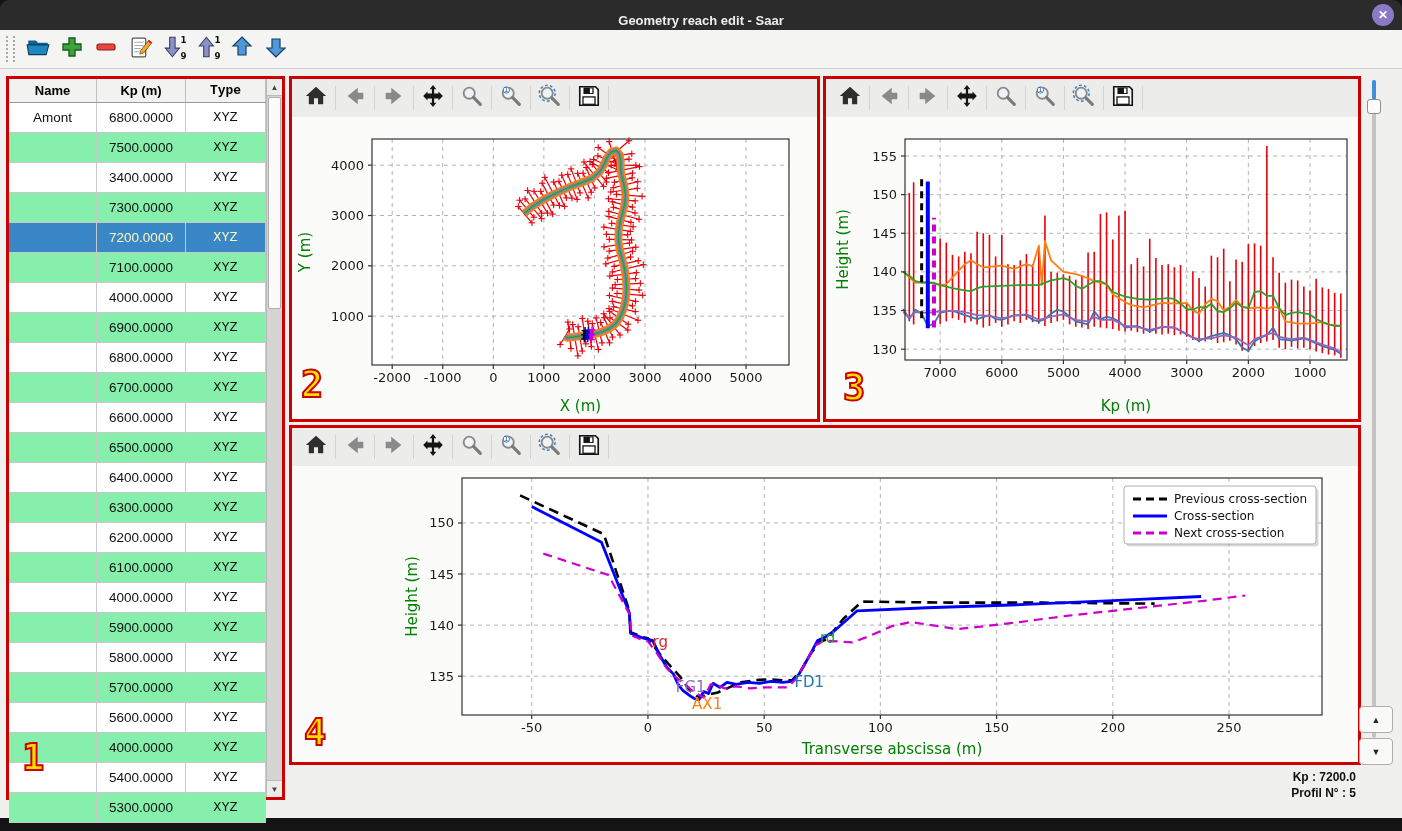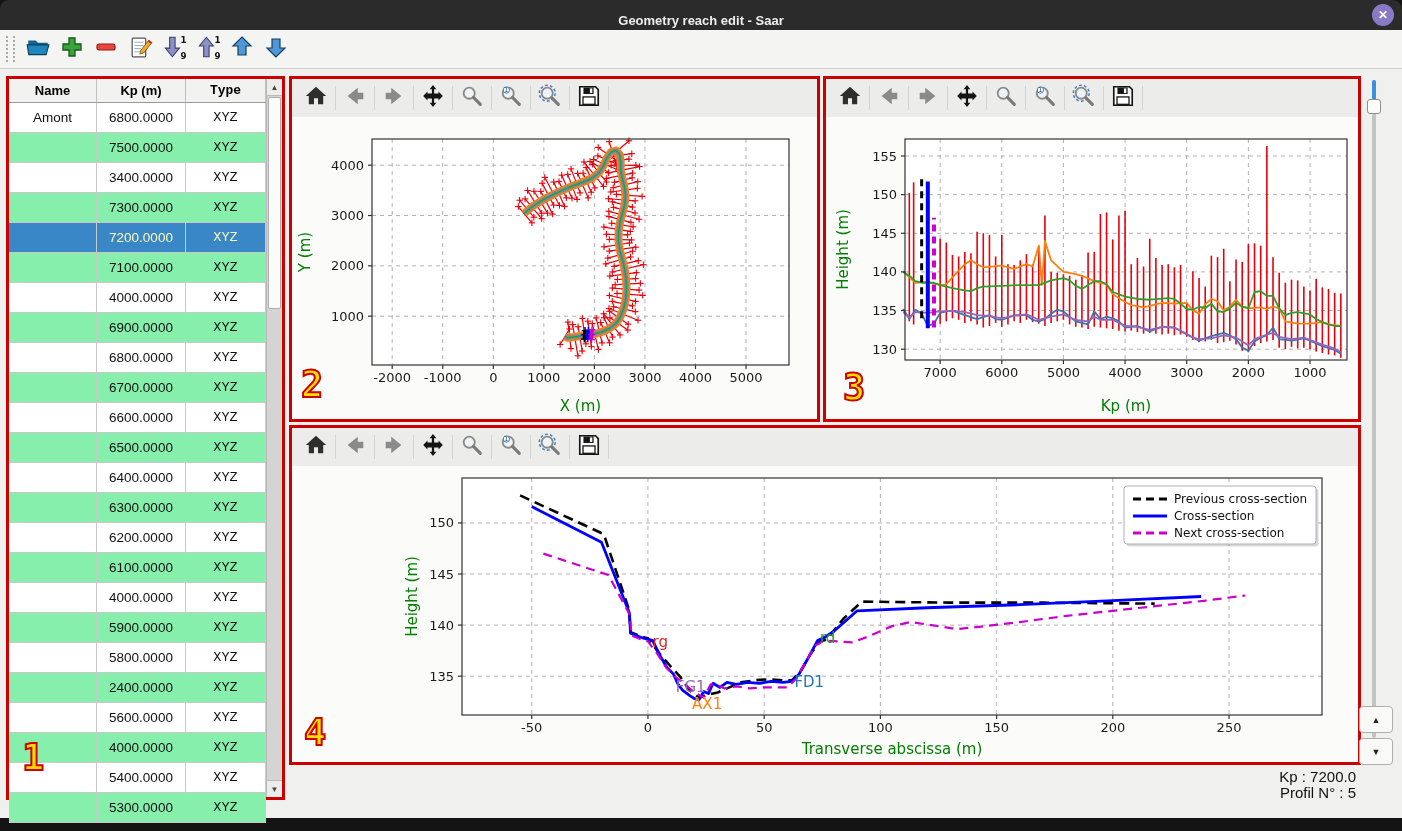--- a/index.html
+++ b/index.html
@@ -42,21 +42,21 @@
   .figure svg{display:block;}
   
   #vslider{position:absolute;left:1367px;top:11px;width:14px;height:658px;}
   .sl-groove{position:absolute;left:5px;top:0;width:4px;height:100%;background:#c4c4c3;border-radius:2px;}
   .sl-fill{position:absolute;left:5px;top:0;width:4px;height:20px;background:#3d8fe0;border-radius:2px;}
   .sl-handle{position:absolute;left:0;top:19px;width:14px;height:15px;background:#fcfcfb;border:1px solid #8f8f8f;border-radius:3px;box-sizing:border-box;cursor:grab;}
   .spin{position:absolute;left:1359px;width:34px;height:27px;background:#f9f9f8;border:1px solid #aeaeac;border-radius:4px;display:flex;align-items:center;justify-content:center;font-size:9px;color:#222;box-sizing:border-box;cursor:pointer;}
   #spin-up{top:637px;}
   #spin-down{top:669px;}
   
-  #status{position:absolute;left:1120px;top:700px;width:236px;text-align:right;font-size:15px;color:#111;line-height:16px;}
+  #status{position:absolute;left:1120px;top:700px;width:236px;text-align:right;font-size:12px;color:#111;line-height:16px;font-weight:bold;}
   
   .badge{position:absolute;font-family:"DejaVu Sans Mono",monospace;font-weight:bold;font-size:37px;color:#ffdf00;-webkit-text-stroke:2px #cf0000;text-shadow:0 0 1px #cf0000;}
   #b1{left:22px;top:667px;}
   #b2{left:301px;top:294px;}
   #b3{left:843px;top:297px;}
   #b4{left:304px;top:642px;}
 </style>
 </head>
 <body>
 
@@ -217,21 +217,21 @@
             <div class="tc c2">5900.0000</div>
             <div class="tc c3">XYZ</div>
           </div>
           <div class="trow">
             <div class="tc c1"></div>
             <div class="tc c2">5800.0000</div>
             <div class="tc c3">XYZ</div>
           </div>
           <div class="trow alt">
             <div class="tc c1"></div>
-            <div class="tc c2">2400.0000</div>
+            <div class="tc c2">5700.0000</div>
             <div class="tc c3">XYZ</div>
           </div>
           <div class="trow">
             <div class="tc c1"></div>
             <div class="tc c2">5600.0000</div>
             <div class="tc c3">XYZ</div>
           </div>
           <div class="trow alt">
             <div class="tc c1"></div>
             <div class="tc c2">4000.0000</div>

